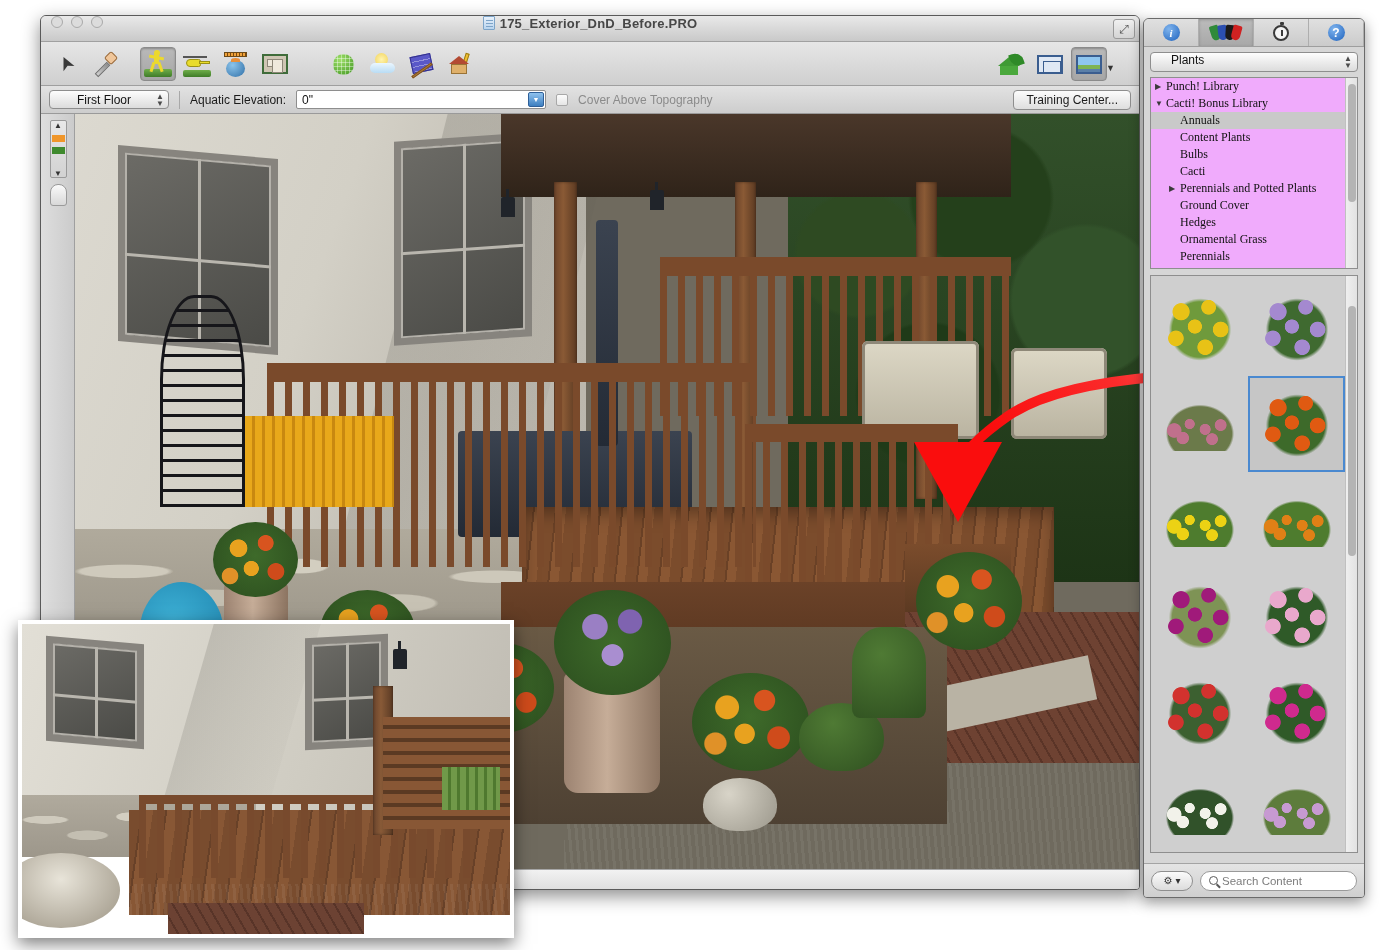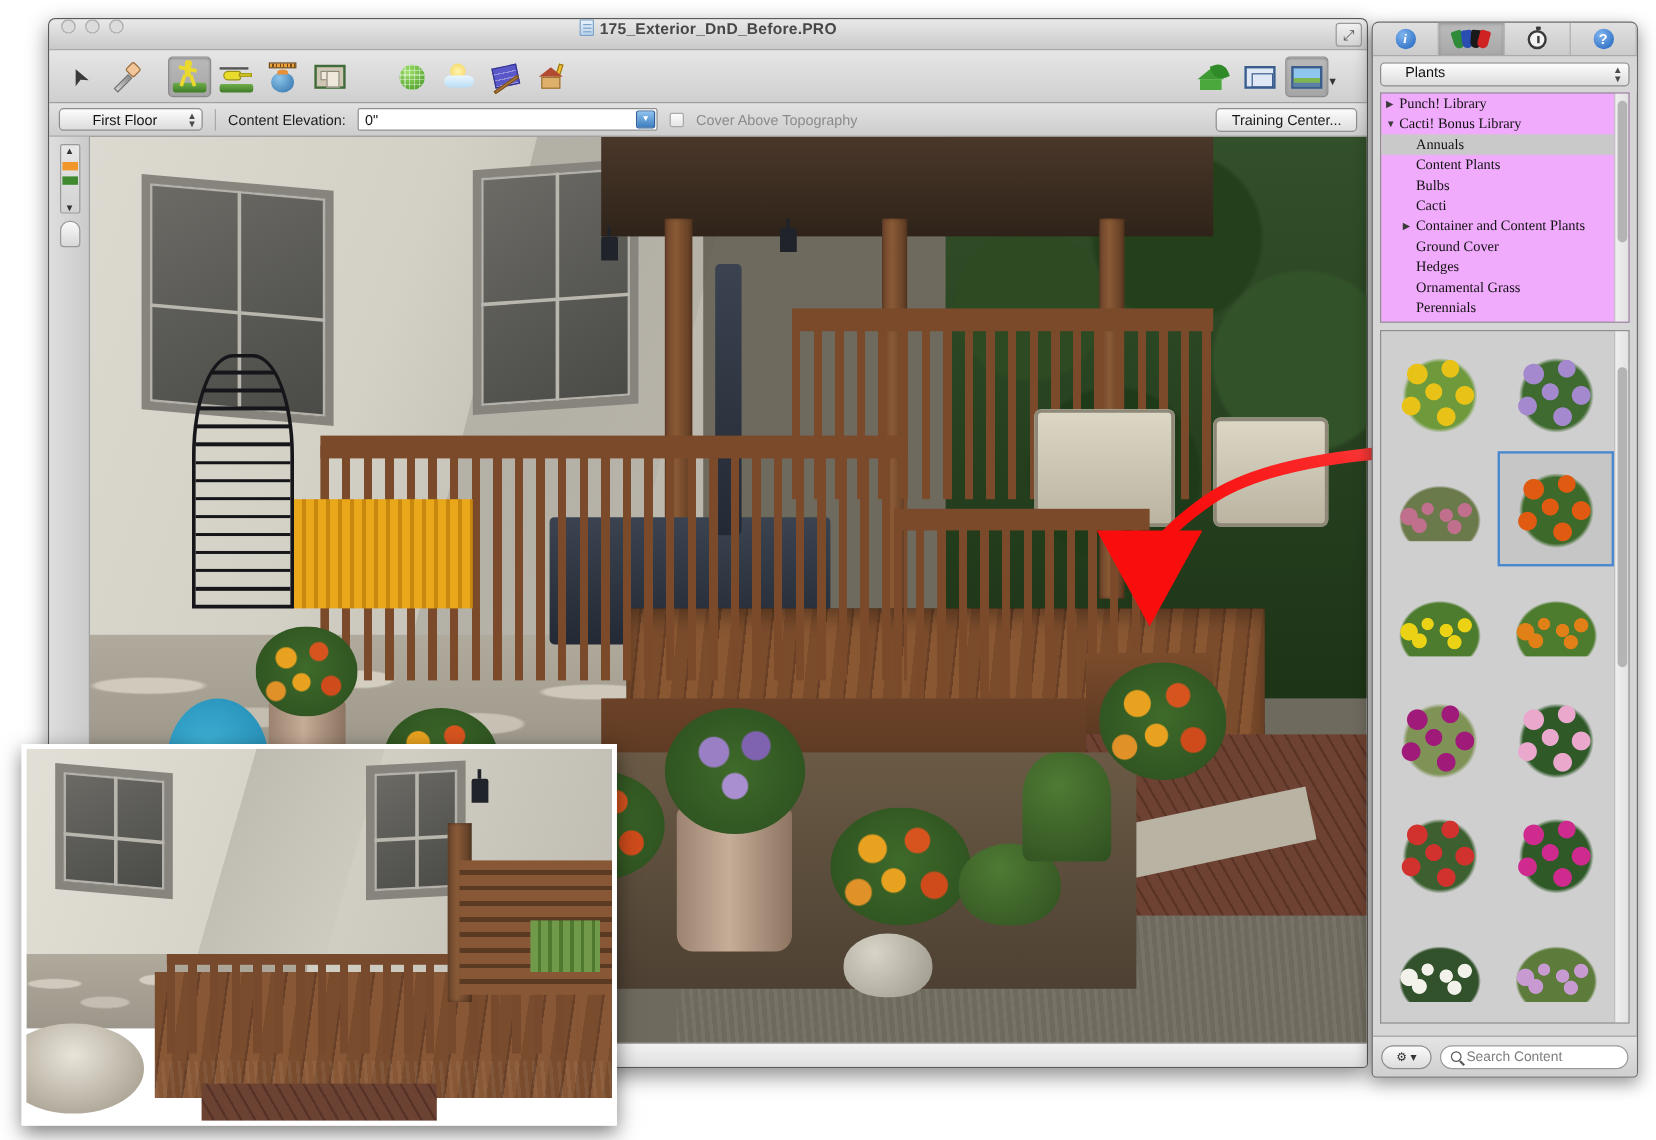--- a/index.html
+++ b/index.html
@@ -478,21 +478,21 @@
       </div>
     </div>
   </div>
 
   <div class="optbar">
     <div class="popup">
       <span>First Floor</span>
       <span class="arrows">▲<br>▼</span>
     </div>
     <div class="vdiv"></div>
-    <span class="lbl">Content Elevation:</span>
+    <span class="lbl">Aquatic Elevation:</span>
     <div class="combo">
       <span>0"</span>
       <span class="btn">▼</span>
     </div>
     <div class="chk"></div>
     <span class="chk-label">Cover Above Topography</span>
     <div class="btn-std">Training Center...</div>
   </div>
 
   <div class="viewport-wrap">
@@ -681,21 +681,21 @@
           <span>Bulbs</span>
         </div>
         <div class="tree-row">
           <span style="display:inline-block;width:14px"></span>
           <span class="tri"></span>
           <span>Cacti</span>
         </div>
         <div class="tree-row">
           <span style="display:inline-block;width:14px"></span>
           <span class="tri r"></span>
-          <span>Container and Content Plants</span>
+          <span>Perennials and Potted Plants</span>
         </div>
         <div class="tree-row">
           <span style="display:inline-block;width:14px"></span>
           <span class="tri"></span>
           <span>Ground Cover</span>
         </div>
         <div class="tree-row">
           <span style="display:inline-block;width:14px"></span>
           <span class="tri"></span>
           <span>Hedges</span>

